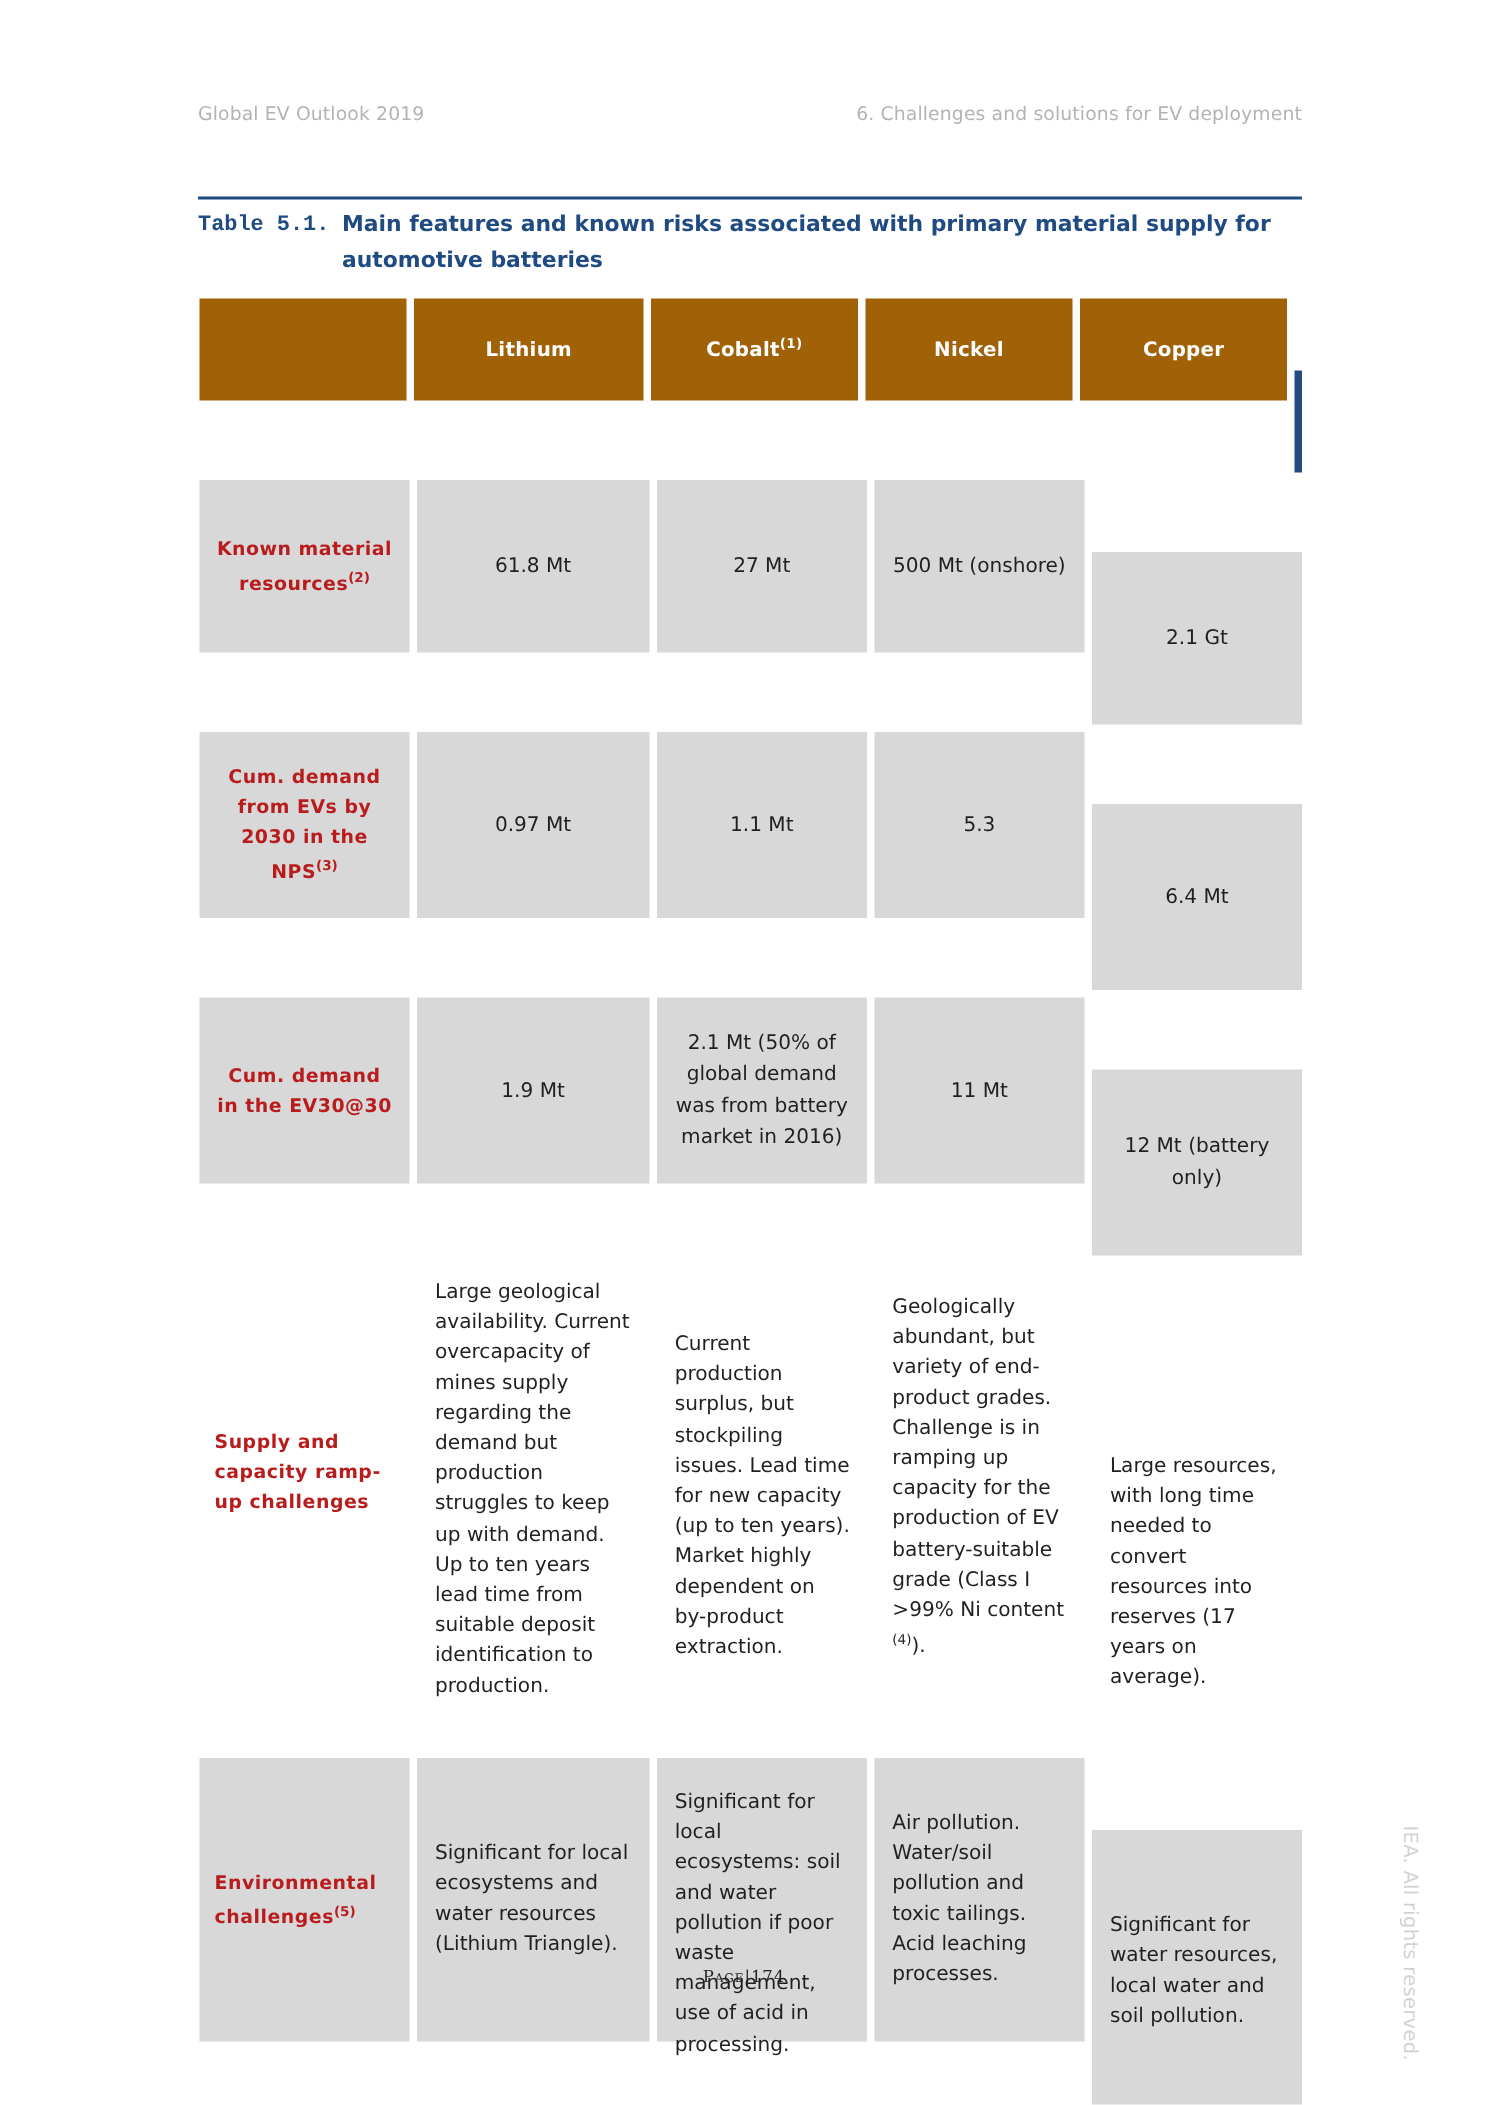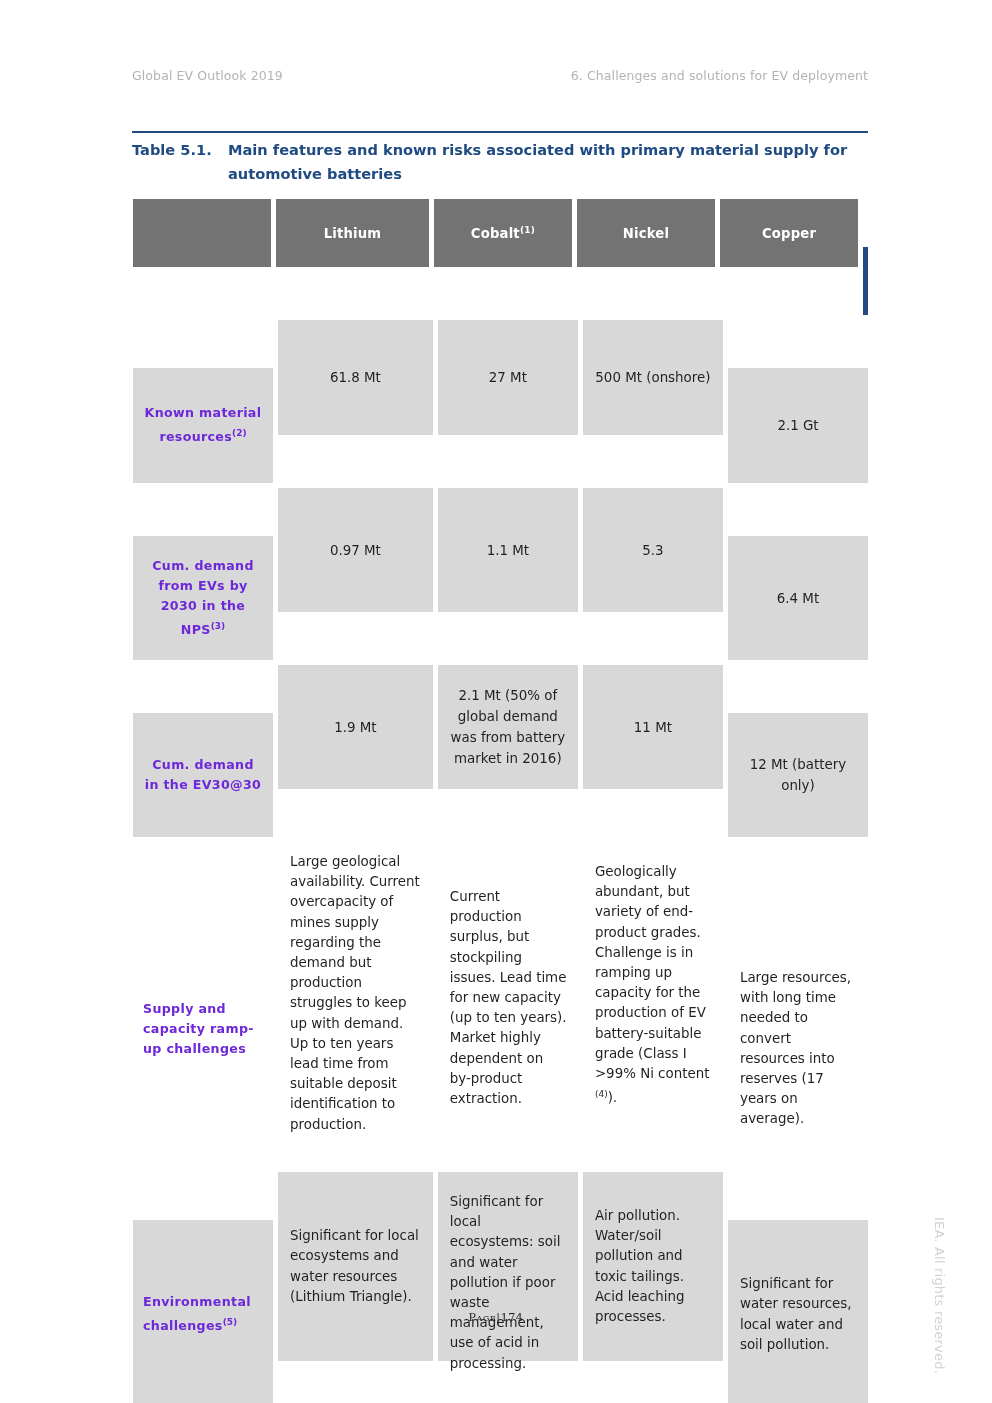--- a/index.html
+++ b/index.html
@@ -57,20 +57,21 @@
     width: 740px;
     color: #1f4b82;
     font-size: 14.6px;
     font-weight: bold;
     line-height: 24px;
   }
   .caption .cap-label {
     display: inline-block;
     width: 96px;
     vertical-align: top;
+    font-family: Liberation Mono, monospace;
   }
   .caption .cap-text {
     display: inline-block;
     width: 640px;
     vertical-align: top;
   }
 
   
   .tbl {
     position: absolute;
@@ -95,21 +96,21 @@
   
   .c0 { width: 142px; }
   .c1 { width: 157px; }
   .c2 { width: 142px; }
   .c3 { width: 142px; }
   .c4 { width: 142px; }
 
   
   .row-head { margin-bottom: 5px; }
   .row-head .cell {
-    background: #737373;
+    background: #a16207;
     height: 68px;
     color: #ffffff;
     font-size: 13.2px;
     font-weight: bold;
     justify-content: center;
     letter-spacing: 0.2px;
   }
   .row-head .c-end {
     width: 5px;
     margin-right: 0;
@@ -117,25 +118,24 @@
   }
   .row-head .hcap { position: relative; display: inline-block; }
   .row-head sup { font-size: 9px; vertical-align: super; }
 
   
   .lbl {
     justify-content: center;
     text-align: center;
     font-size: 12.6px;
     font-weight: bold;
-    color: #6d28d9;
+    color: #b91c1c;
     letter-spacing: 0.35px;
     line-height: 20px;
     padding: 0 10px;
-    margin-top: 48px;
   }
   .lbl sup { font-size: 9px; vertical-align: super; letter-spacing: 0; }
 
   
   .val {
     justify-content: flex-start;
     text-align: center;
     font-size: 13.4px;
     color: #231f20;
     line-height: 21px;

